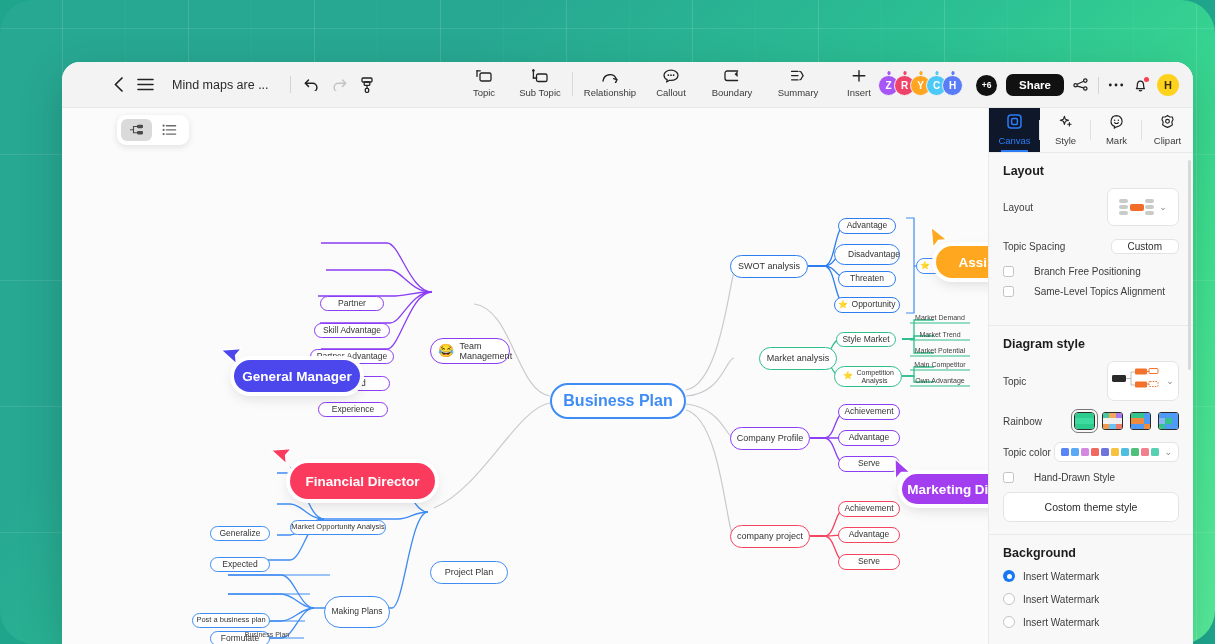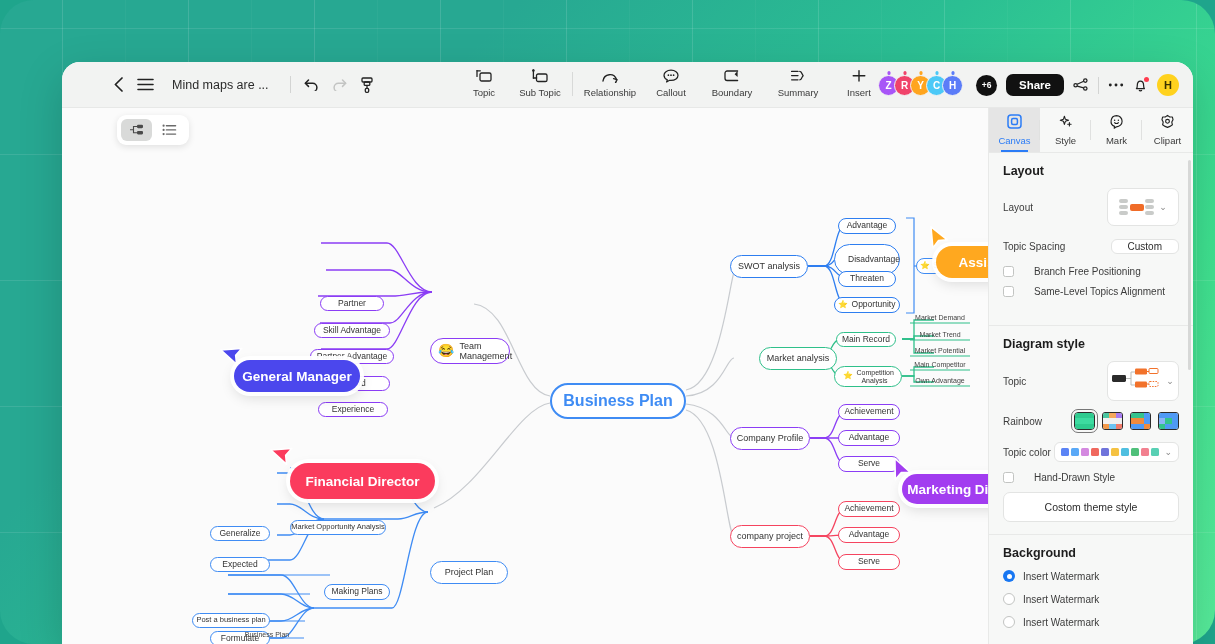--- a/index.html
+++ b/index.html
@@ -167,21 +167,21 @@
     background: #f7f8f7; border-left: 1px solid #e8e9e8;
   }
   .panel-tabs {
     display: flex; height: 45px; border-bottom: 1px solid #e8e9e8; background: #f7f8f7;
   }
   .ptab {
     flex: 1; display: flex; flex-direction: column; align-items: center;
     justify-content: center; gap: 2px; cursor: pointer; position: relative;
   }
   .ptab .plabel { font-size: 9.5px; color: #3a3a3a; }
-  .ptab.active { background: #e5e5e5; }
+  .ptab.active { background: #0f172a; }
   .ptab.active .plabel { color: #2b7cf6; }
   .ptab.active::after {
     content: ""; position: absolute; bottom: 0; left: 12px; right: 12px;
     height: 2px; background: #2b7cf6;
   }
   .ptab .tdiv { position: absolute; right: 0; top: 12px; height: 20px; width: 1px; background: #e0e1e0; }
   .psec { padding: 11px 14px 12px 14px; border-bottom: 1px solid #e8e9e8; }
   .psec h4 { font-size: 12.5px; color: #1d1d1d; margin-bottom: 10px; font-weight: bold; }
   .prow { display: flex; align-items: center; justify-content: space-between; margin-bottom: 9px; min-height: 22px; }
   .prow .lab { font-size: 10px; color: #3c3c3c; }
@@ -501,43 +501,43 @@
         <span style="font-size:9px;text-align:left;white-space:normal;width:42px;">Team Management</span>
       </div>
       <div class="node lvl2" style="left:258px;top:188px;width:64px;height:15px;border-color:#8b3df5;color:#333;">Partner</div>
       <div class="node lvl2" style="left:252px;top:215px;width:76px;height:15px;border-color:#8b3df5;color:#333;">Skill Advantage</div>
       <div class="node lvl2" style="left:248px;top:241px;width:84px;height:15px;border-color:#8b3df5;color:#333;">Partner Advantage</div>
       <div class="node lvl2" style="left:252px;top:268px;width:76px;height:15px;border-color:#8b3df5;color:#333;">Record</div>
       <div class="node lvl2" style="left:256px;top:294px;width:70px;height:15px;border-color:#8b3df5;color:#333;">Experience</div>
 
       <div class="node lvl1" style="left:368px;top:453px;width:78px;height:23px;border-color:#3f8cf4;color:#333;font-size:9px;">Project Plan</div>
       <div class="node lvl2" style="left:228px;top:412px;width:96px;height:15px;border-color:#3f8cf4;color:#333;font-size:7.5px;">Market Opportunity Analysis</div>
-      <div class="node lvl2" style="left:262px;top:476px;width:66px;height:16px;border-color:#3f8cf4;color:#333;">Making Plans</div>
+      <div class="node lvl2" style="left:262px;top:488px;width:66px;height:32px;border-color:#3f8cf4;color:#333;">Making Plans</div>
 
       <div class="node lvl2" style="left:148px;top:418px;width:60px;height:15px;border-color:#3f8cf4;color:#333;">Generalize</div>
       <div class="node lvl2" style="left:148px;top:449px;width:60px;height:15px;border-color:#3f8cf4;color:#333;">Expected</div>
       <div class="node lvl2" style="left:148px;top:480px;width:60px;height:15px;border-color:#3f8cf4;color:#333;margin-top:43px;">Formulate</div>
       <div class="node lvl2" style="left:130px;top:505px;width:78px;height:15px;border-color:#3f8cf4;color:#333;font-size:7.5px;">Post a business plan</div>
       <div class="node plain" style="left:176px;top:521px;width:58px;height:11px;">Business Plan</div>
 
       <div class="node lvl1" style="left:668px;top:147px;width:78px;height:23px;border-color:#2e7ef0;color:#333;font-size:9px;">SWOT analysis</div>
       <div class="node lvl2" style="left:776px;top:110px;width:58px;height:16px;border-color:#2e7ef0;color:#333;">Advantage</div>
-      <div class="node lvl2" style="left:772px;top:136px;width:66px;height:31px;border-color:#2e7ef0;color:#333;padding-left:23px;">Disadvantage</div>
+      <div class="node lvl2" style="left:772px;top:136px;width:66px;height:21px;border-color:#2e7ef0;color:#333;padding-left:23px;">Disadvantage</div>
       <div class="node lvl2" style="left:776px;top:163px;width:58px;height:16px;border-color:#2e7ef0;color:#333;">Threaten</div>
       <div class="node lvl2" style="left:772px;top:189px;width:66px;height:16px;border-color:#2e7ef0;color:#333;">
         <span class="star sm">⭐</span>
         <span>Opportunity</span>
       </div>
       <div class="node lvl2" style="left:854px;top:150px;width:64px;height:16px;border-color:#3f8cf4;color:#333;">
         <span class="star sm">⭐</span>
         <span>Summarize</span>
       </div>
 
       <div class="node lvl1" style="left:666px;top:239px;width:78px;height:23px;border-color:#2fc08a;color:#333;font-size:9px;margin-left:31px;">Market analysis</div>
-      <div class="node lvl2" style="left:774px;top:224px;width:60px;height:15px;border-color:#2fc08a;color:#333;">Main Record</div>
+      <div class="node lvl2" style="left:774px;top:224px;width:60px;height:15px;border-color:#2fc08a;color:#333;">Style Market</div>
       <div class="node lvl2" style="left:772px;top:258px;width:68px;height:21px;border-color:#2fc08a;color:#333;font-size:7px;">
         <span class="star sm">⭐</span>
         <span style="white-space:normal;width:36px;line-height:1.1;">Competition Analysis</span>
       </div>
       <div class="node plain" style="left:848px;top:204px;width:60px;height:11px;">Market Demand</div>
       <div class="node plain" style="left:848px;top:221px;width:60px;height:11px;">Market Trend</div>
       <div class="node plain" style="left:848px;top:237px;width:60px;height:11px;">Market Potential</div>
       <div class="node plain" style="left:848px;top:251px;width:60px;height:11px;">Main Competitor</div>
       <div class="node plain" style="left:848px;top:267px;width:60px;height:11px;">Own Advantage</div>
 

